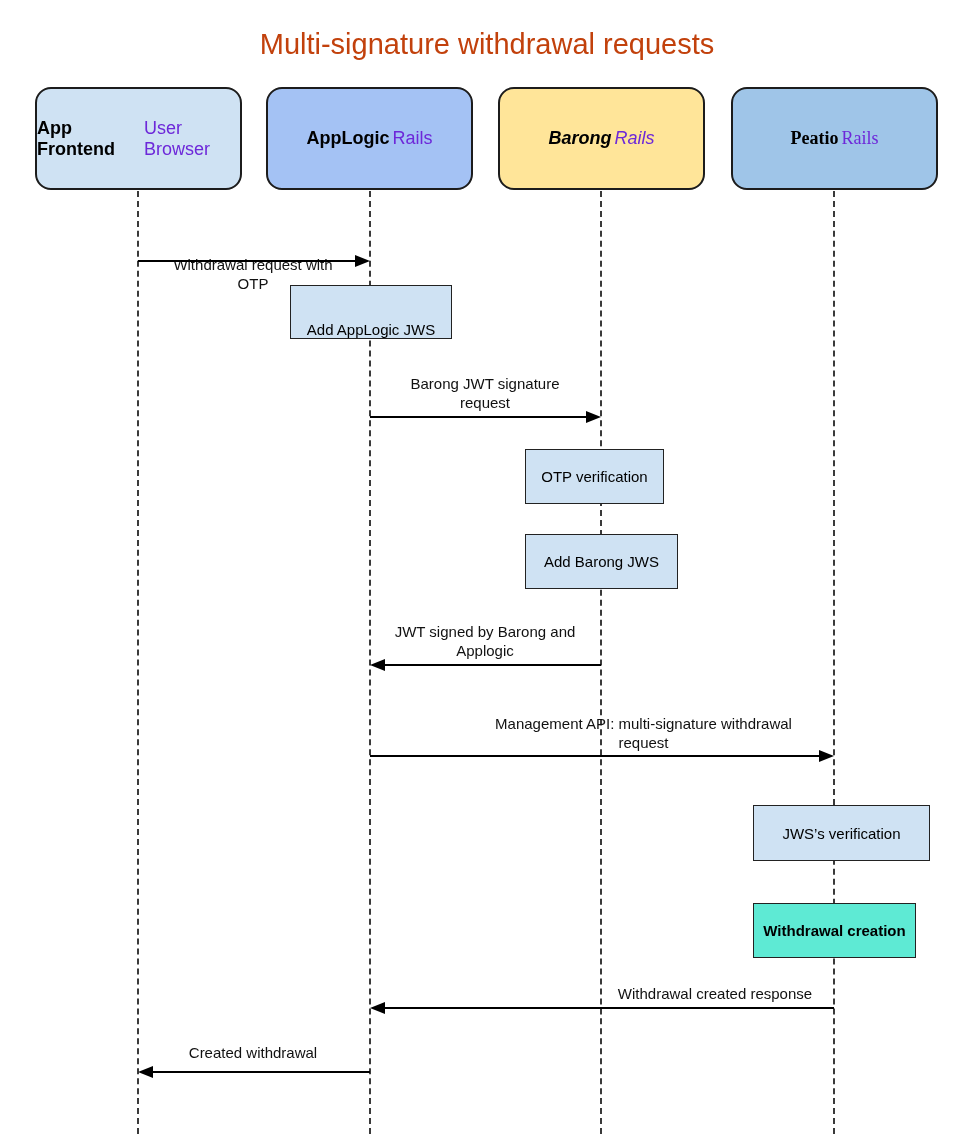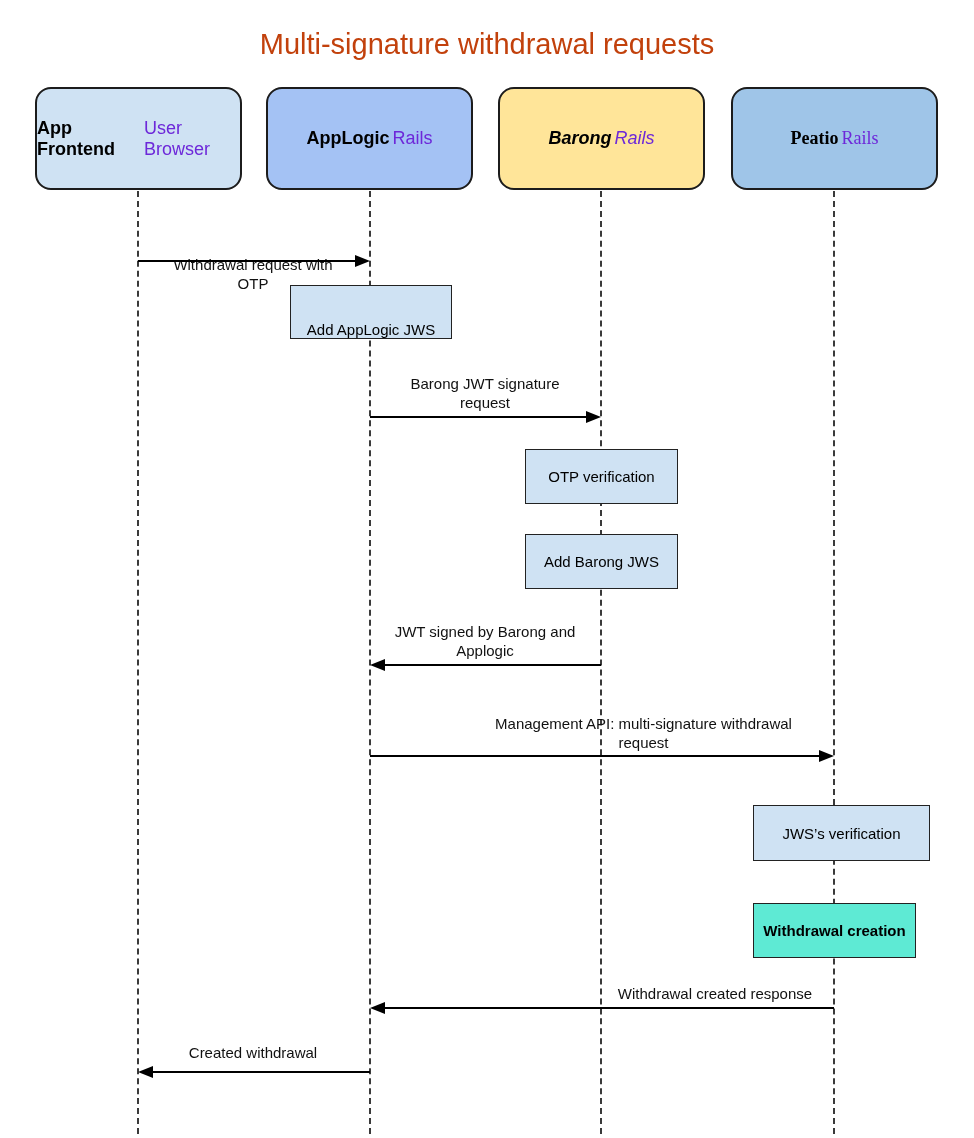--- a/index.html
+++ b/index.html
@@ -108,21 +108,21 @@
     border: 1px solid #222;
     box-sizing: border-box;
     display: flex;
     align-items: center;
     justify-content: center;
     font-size: 15px;
     color: #000;
     text-align: center;
   }
   #act1 { left: 290px; top: 285px; width: 162px; height: 54px; }
-  #act2 { left: 525px; top: 449px; width: 153px; height: 55px; align-items: center; }
+  #act2 { left: 525px; top: 449px; width: 139px; height: 55px; align-items: center; }
   #act3 { left: 525px; top: 534px; width: 153px; height: 55px; }
   #act4 { left: 753px; top: 805px; width: 177px; height: 56px; }
   #act5 { left: 753px; top: 903px; width: 163px; height: 55px; }
 </style>
 </head>
 <body>
 
 <div class="stage">
 
   <div class="title">Multi-signature withdrawal requests</div>

